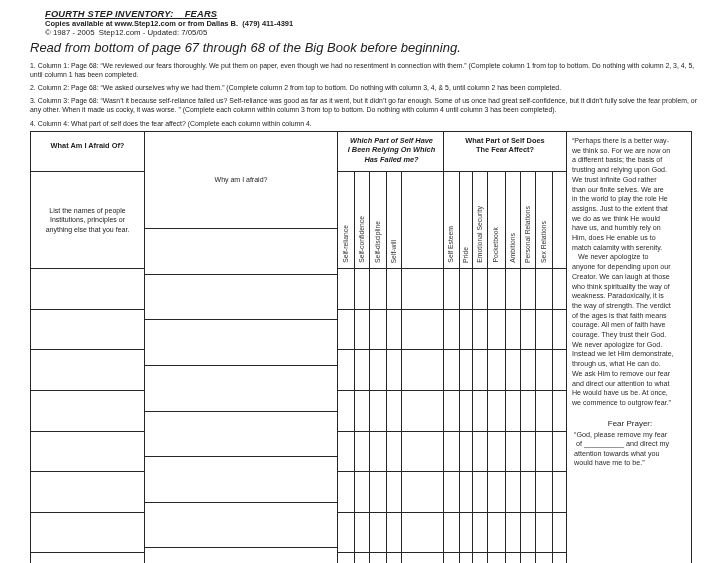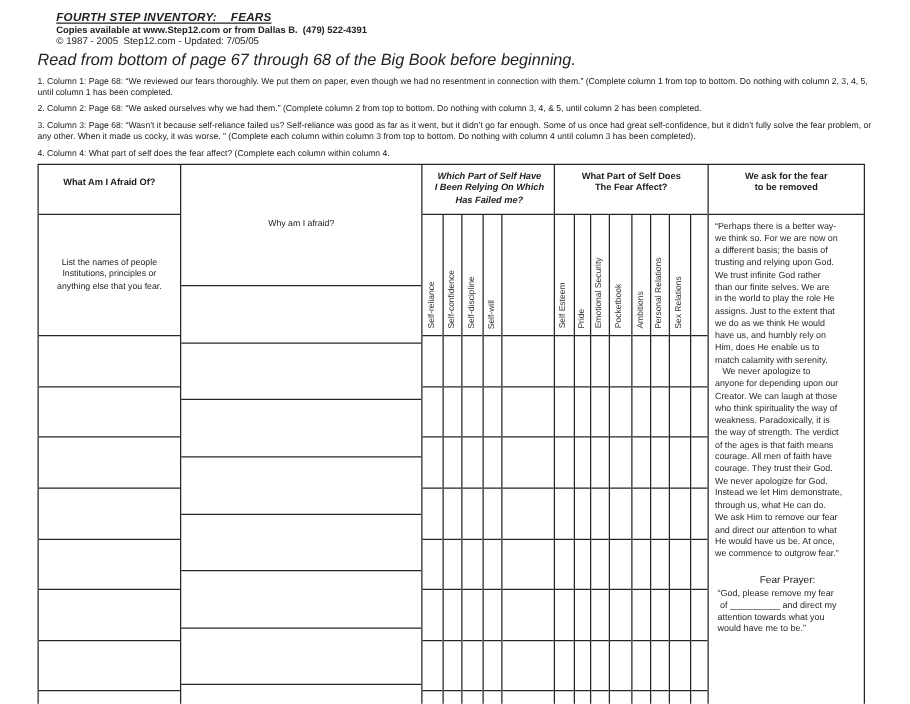--- a/index.html
+++ b/index.html
@@ -62,21 +62,21 @@
   .passage { font-size:7.1px; line-height:9.7px; white-space:pre-line; color:#2a2a2a; }
   .prayer-title { font-size:8px; font-weight:normal; text-align:center; margin-top:10px; }
   .prayer { font-size:7.2px; line-height:9.4px; white-space:pre-line; margin-top:2px; padding-left:2px; color:#2a2a2a; }
 </style>
 </head>
 <body>
 
 <div class="page-header">
   <div class="title-row">
     <span class="doc-title">FOURTH STEP INVENTORY:    FEARS</span>
-    <span class="copies">Copies available at www.Step12.com or from Dallas B.  (479) 522-4391</span>
+    <span class="copies">Copies available at www.Step12.com or from Dallas B.  (479) 411-4391</span>
     <span class="copyright">© 1987 - 2005  Step12.com - Updated: 7/05/05</span>
   </div>
   <div class="read-note">Read from bottom of page 67 through  68  of the Big Book before beginning.</div>
   <div class="instructions">
     <div class="instr">1.  Column 1: Page 68: “We reviewed our fears thoroughly.  We put them on paper, even though we had no resentment in connection with them.”  (Complete column 1 from top to bottom.  Do nothing with column 2, 3, 4, 5, until column 1 has been completed.</div>
     <div class="instr">2.  Column 2: Page 68: “We asked ourselves why we had them.”  (Complete column 2 from top to bottom. Do nothing with column 3, 4, &amp; 5,  until column 2 has been completed.</div>
     <div class="instr">3.  Column 3: Page 68: “Wasn’t it because self-reliance failed us?  Self-reliance was good as far as it went, but it didn’t go far enough.  Some of us once had great self-confidence, but it didn’t fully solve the fear problem, or any other.  When it made us cocky, it was worse. ”  (Complete each column within column 3 from top to bottom. Do nothing with column 4 until column 3 has been completed).</div>
     <div class="instr">4.  Column 4:  What part of self does the fear affect? (Complete each column within column 4.</div>
     <div class="instr">5.  Column 5: Page 68: “We ask Him to remove our fear and direct our attention to what He would have us be.  At once, we commence to outgrow fear.</div>
   </div>
@@ -293,22 +293,20 @@
             <div class="gcell"></div>
             <div class="gcell"></div>
             <div class="gcell"></div>
             <div class="gcell"></div>
           </div>
       </div>
     </div>
   </div>
 
   <div class="tgroup c5">
-    <div class="thead">We ask for the fear
-to be removed</div>
     <div class="removal">
       <div class="passage">“Perhaps there is a better way-
 we think so.  For we are now on
 a different basis; the basis of
 trusting and relying upon God.
 We trust infinite God rather
 than our finite selves.  We are
 in the world to play the role He
 assigns.  Just to the extent that
 we do as we think He would

